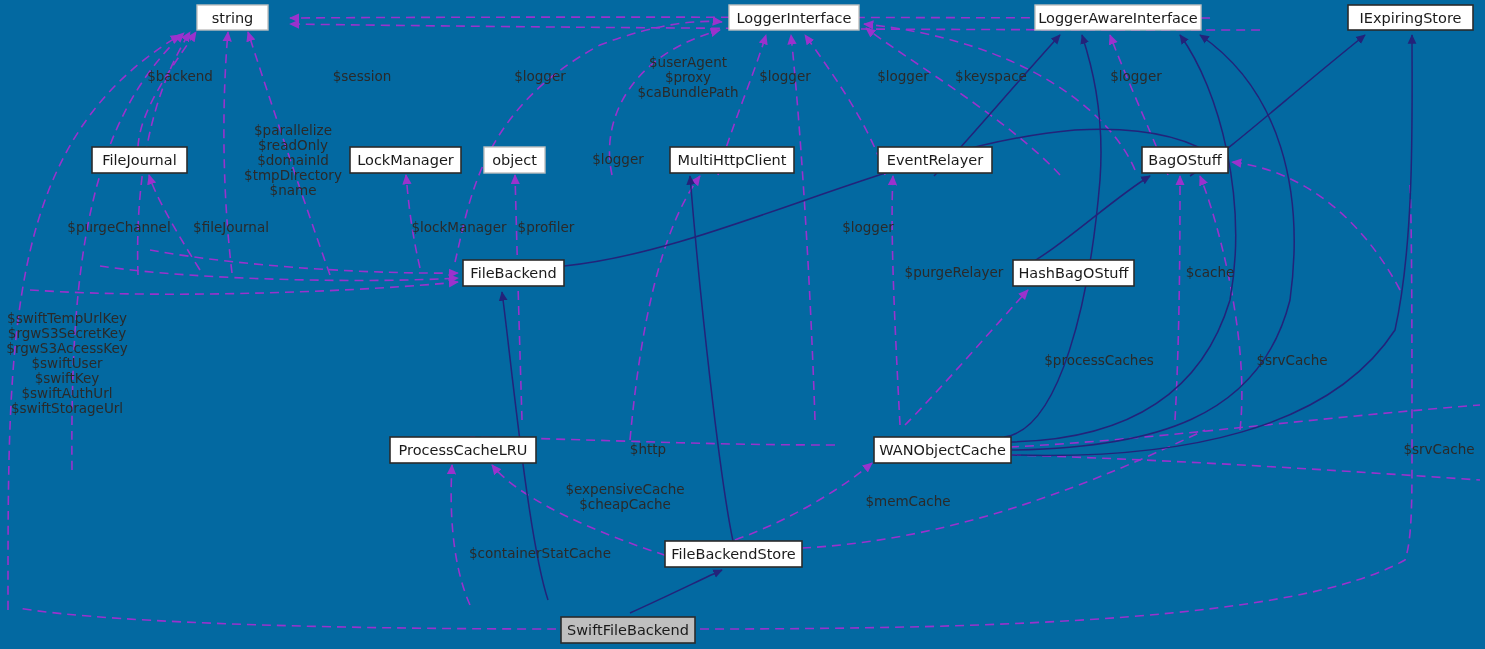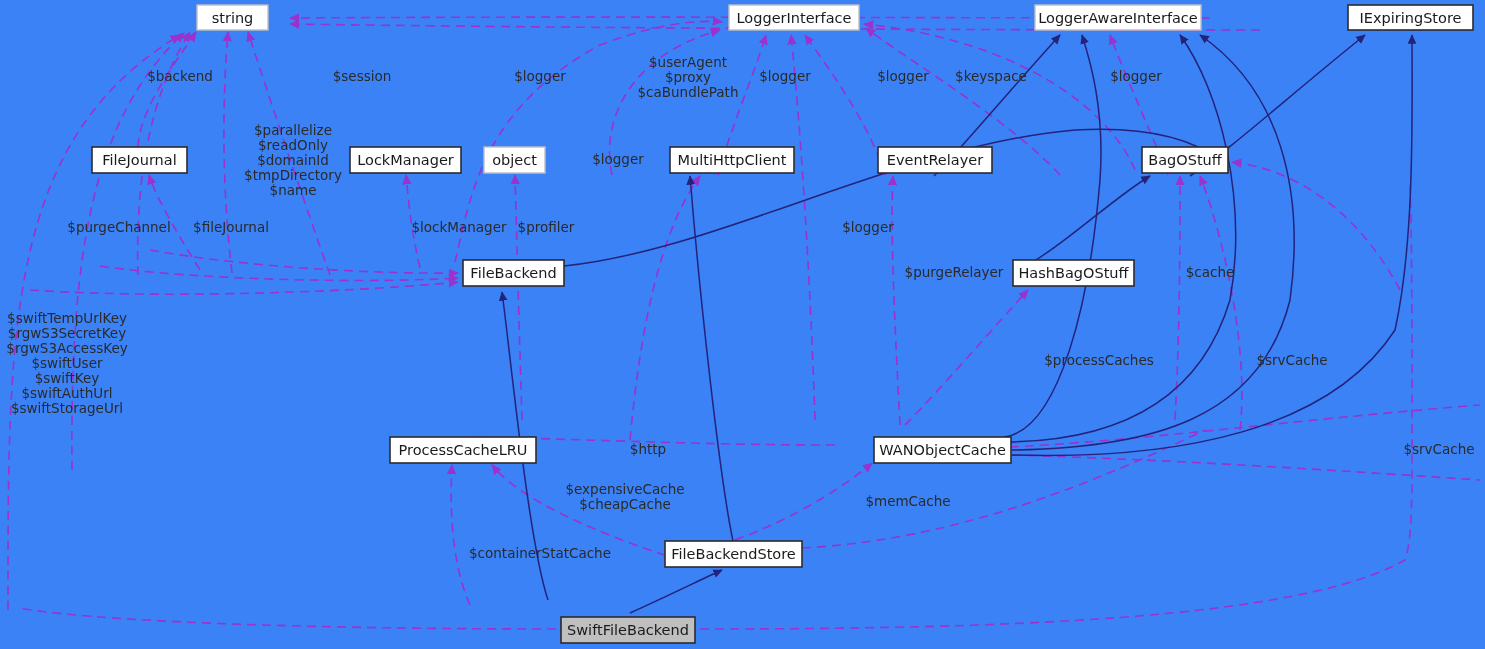--- a/index.html
+++ b/index.html
@@ -4,21 +4,21 @@
 <style>
   html, body {
     margin: 0;
     padding: 0;
     background: #ffffff;
   }
   #diagram-root {
     position: relative;
     width: 1485px;
     height: 649px;
-    background: #3b82f6;
+    background: #0369a1;
     font-family: "DejaVu Sans", "Liberation Sans", sans-serif;
     overflow: hidden;
   }
   svg#graph {
     position: absolute;
     left: 0;
     top: 0;
     width: 1485px;
     height: 649px;
   }

